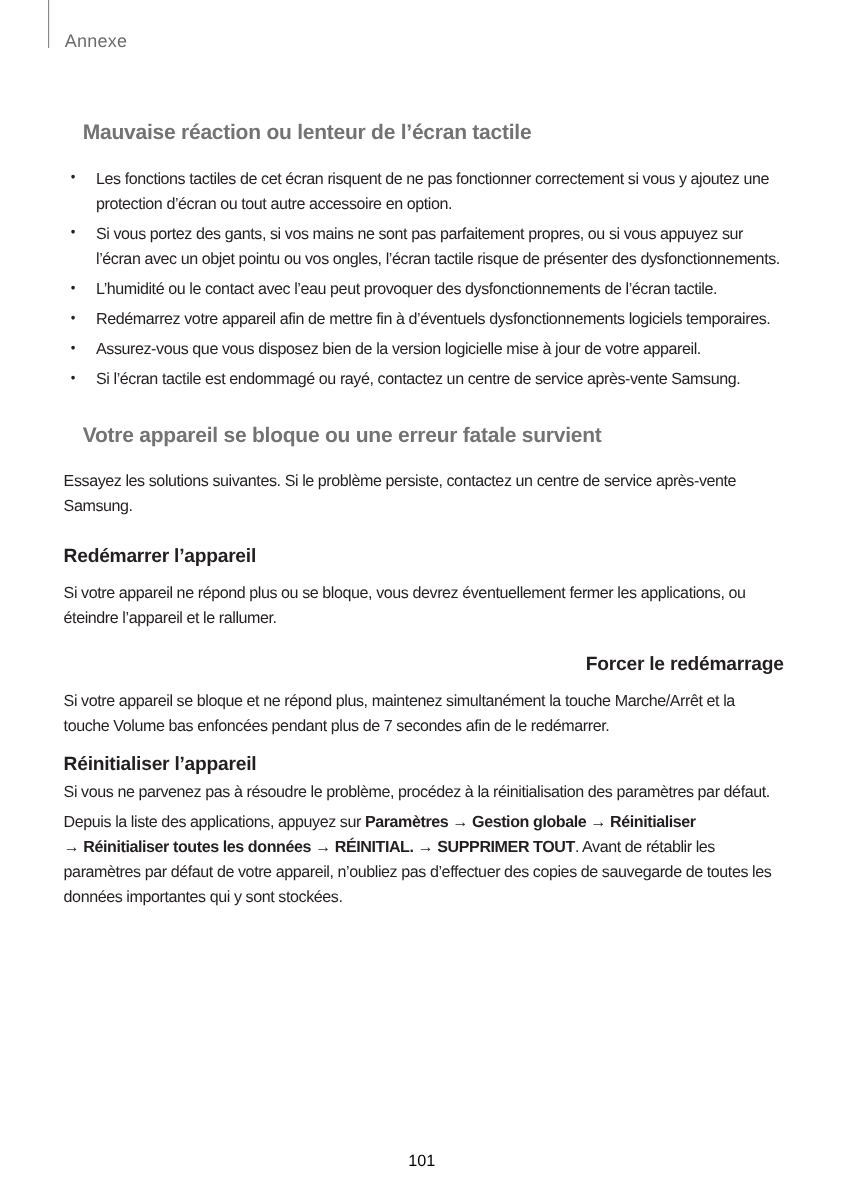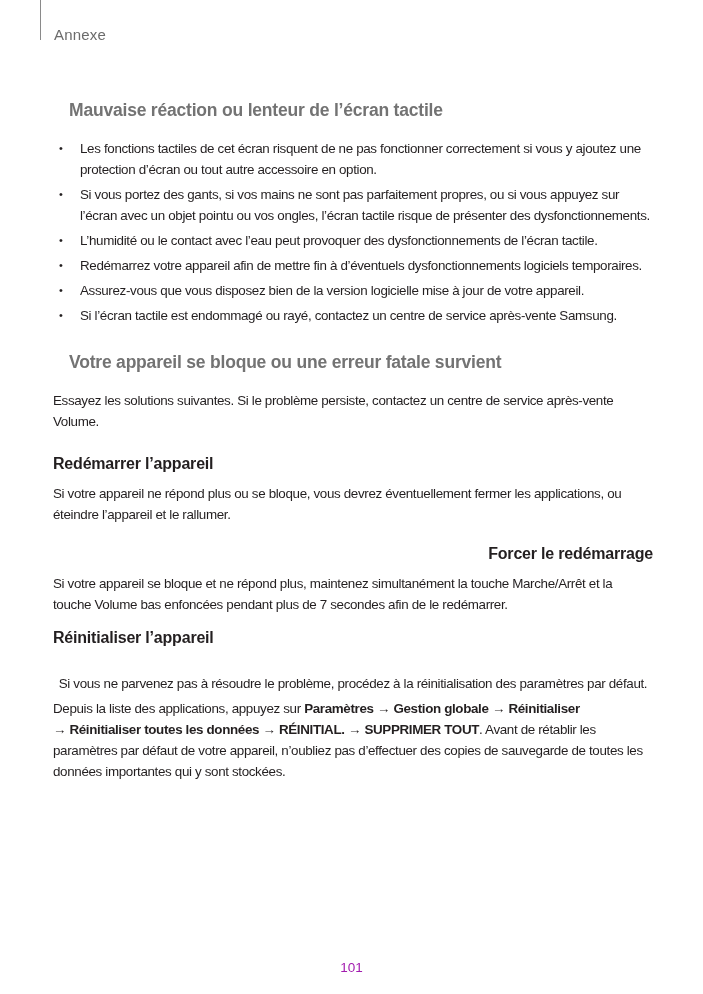--- a/index.html
+++ b/index.html
@@ -9,48 +9,48 @@
   .running-head { position: absolute; left: 54px; top: 26px; font-size: 15px; color: #6b6b6b; letter-spacing: 0.2px; }
   .content { position: absolute; left: 53px; top: 82px; width: 600px; }
   h2 { margin: 16px; font-size: 17.5px; font-weight: bold; color: #737373; letter-spacing: -0.2px; line-height: 24px; }
   h3 { margin: 0; font-size: 16px; font-weight: bold; color: #231f20; line-height: 22px; letter-spacing: -0.2px; }
   p { margin: 0; font-size: 13.4px; line-height: 21px; letter-spacing: -0.35px; }
   ul { list-style: none; margin: 0; padding: 0; }
   li { position: relative; padding-left: 27px; font-size: 13.4px; line-height: 21px; letter-spacing: -0.35px; }
   li + li { margin-top: 4px; }
   .bullet { position: absolute; left: 6px; top: 0; font-size: 11px; color: #231f20; }
   b { font-weight: bold; }
-  .page-number { position: absolute; left: 0; width: 703px; top: 960px; text-align: center; font-size: 13.5px; color: #a21caf; }
+  .page-number { position: absolute; left: 0; width: 703px; top: 960px; text-align: center; font-size: 13.5px; color: #000000; }
 </style>
 </head>
 <body>
 
 <div class="page-rule"></div>
 <div class="running-head">Annexe</div>
 
 <div class="content">
   <h2>Mauvaise réaction ou lenteur de l’écran tactile</h2>
   <ul style="margin-top:12px;">
     <li><span class="bullet">•</span><span>Les fonctions tactiles de cet écran risquent de ne pas fonctionner correctement si vous y ajoutez une protection d’écran ou tout autre accessoire en option.</span></li>
     <li><span class="bullet">•</span><span>Si vous portez des gants, si vos mains ne sont pas parfaitement propres, ou si vous appuyez sur l’écran avec un objet pointu ou vos ongles, l’écran tactile risque de présenter des dysfonctionnements.</span></li>
     <li><span class="bullet">•</span><span>L’humidité ou le contact avec l’eau peut provoquer des dysfonctionnements de l’écran tactile.</span></li>
     <li><span class="bullet">•</span><span>Redémarrez votre appareil afin de mettre fin à d’éventuels dysfonctionnements logiciels temporaires.</span></li>
     <li><span class="bullet">•</span><span>Assurez-vous que vous disposez bien de la version logicielle mise à jour de votre appareil.</span></li>
     <li><span class="bullet">•</span><span>Si l’écran tactile est endommagé ou rayé, contactez un centre de service après-vente Samsung.</span></li>
   </ul>
 
   <h2 style="margin-top:24px;">Votre appareil se bloque ou une erreur fatale survient</h2>
-  <p style="margin-top:6px;">Essayez les solutions suivantes. Si le problème persiste, contactez un centre de service après-vente Volume.</p>
+  <p style="margin-top:6px;">Essayez les solutions suivantes. Si le problème persiste, contactez un centre de service après-vente Samsung.</p>
 
   <h3 style="margin-top:21px;">Redémarrer l’appareil</h3>
   <p style="margin-top:8px;">Si votre appareil ne répond plus ou se bloque, vous devrez éventuellement fermer les applications, ou éteindre l’appareil et le rallumer.</p>
 
   <h3 style="margin-top:18px;text-align:right;">Forcer le redémarrage</h3>
   <p style="margin-top:8px;">Si votre appareil se bloque et ne répond plus, maintenez simultanément la touche Marche/Arrêt et la touche Volume bas enfoncées pendant plus de 7 secondes afin de le redémarrer.</p>
 
   <h3 style="margin-top:12px;">Réinitialiser l’appareil</h3>
-  <p style="margin-top:24px;text-align:center;">Si vous ne parvenez pas à résoudre le problème, procédez à la réinitialisation des paramètres par défaut.</p>
+  <p style="margin-top:0;">Si vous ne parvenez pas à résoudre le problème, procédez à la réinitialisation des paramètres par défaut.</p>
   <p style="margin-top:4px;">
     <span>Depuis la liste des applications, appuyez sur </span><b>Paramètres</b><span> → </span><b>Gestion globale</b><span> → </span><b>Réinitialiser</b><br><span> → </span><b>Réinitialiser toutes les données</b><span> → </span><b>RÉINITIAL.</b><span> → </span><b>SUPPRIMER TOUT</b><span>. Avant de rétablir les paramètres par défaut de votre appareil, n’oubliez pas d’effectuer des copies de sauvegarde de toutes les données importantes qui y sont stockées.</span>
   </p>
 </div>
 
 <div class="page-number">101</div>
 
 </body></html>

